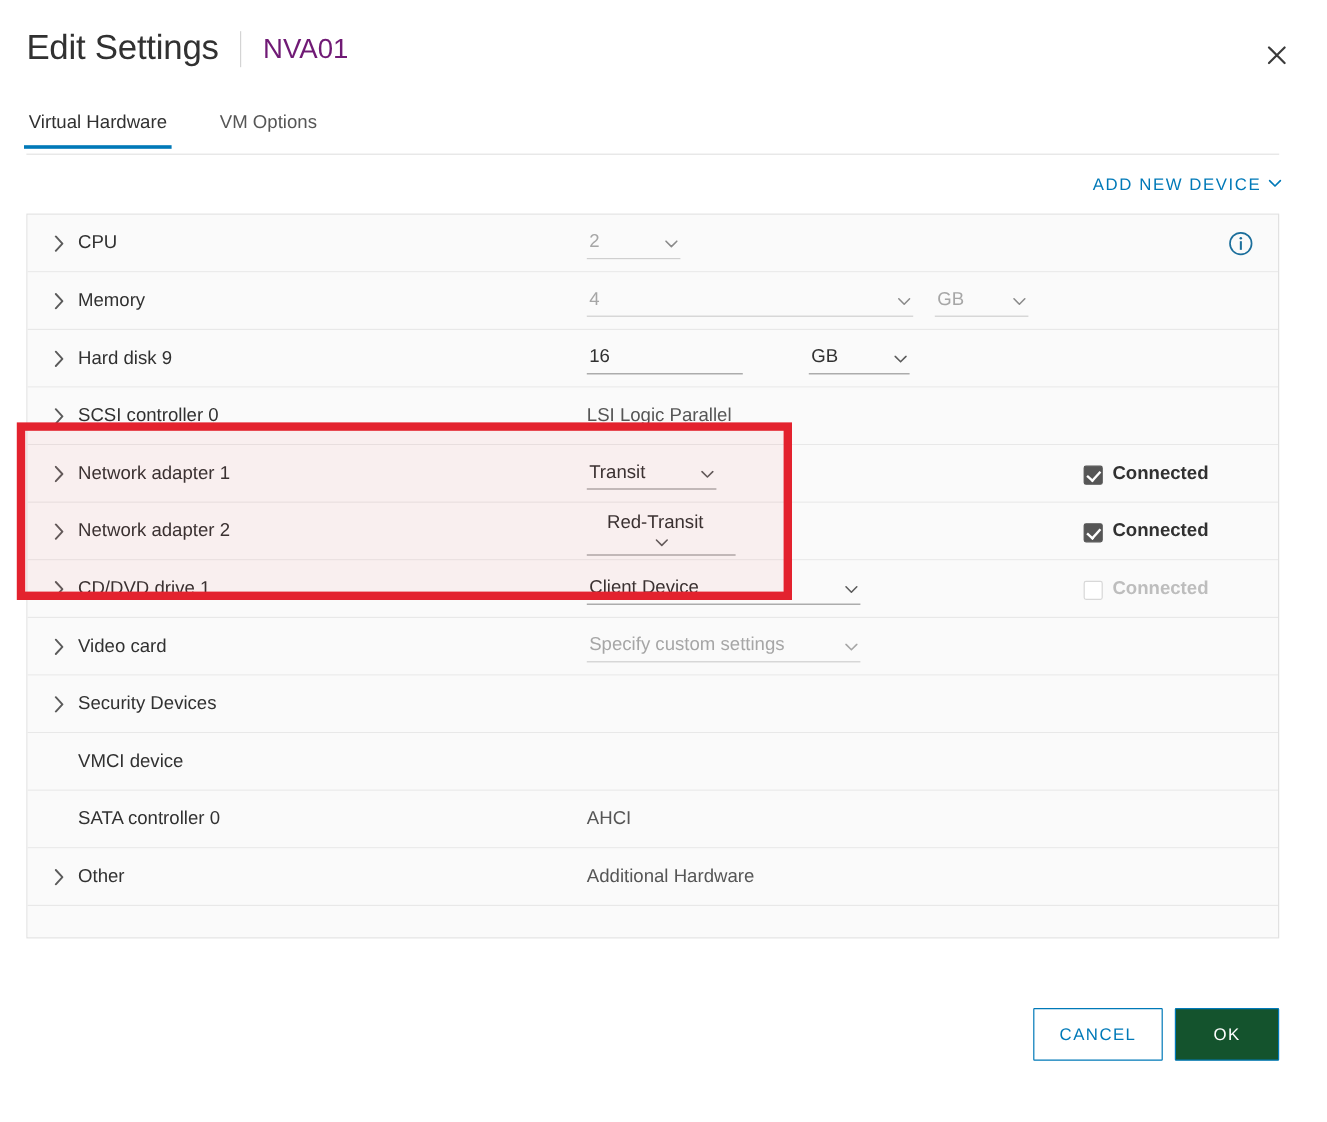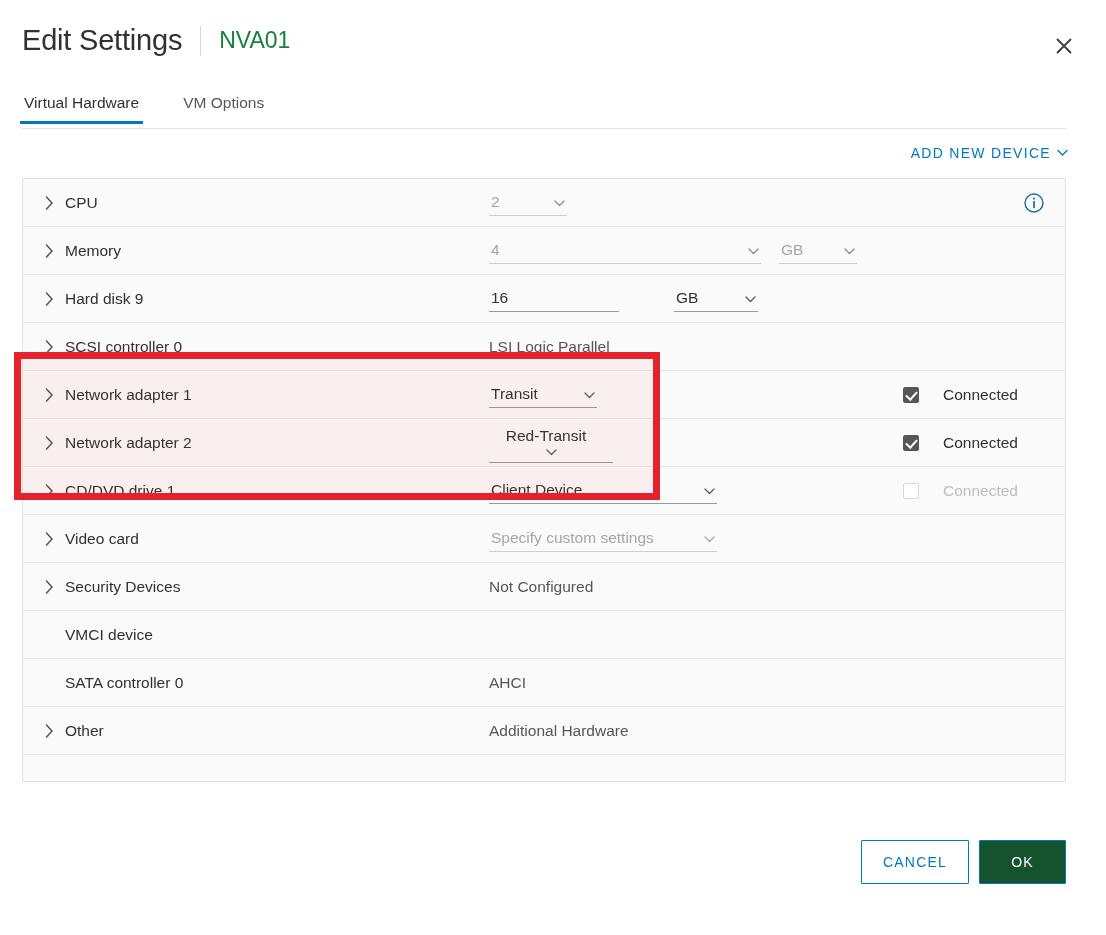--- a/index.html
+++ b/index.html
@@ -21,21 +21,21 @@
     position: absolute; left: 22px; top: 24px;
     display: flex; align-items: center;
   }
   .title-main {
     font-size: 29px; font-weight: 400; color: #313131; letter-spacing: -0.2px;
   }
   .title-sep {
     width: 1px; height: 30px; background: #d4d4d4; margin: 0 18px;
   }
   .title-sub {
-    font-size: 23px; font-weight: 400; color: #15803d;
+    font-size: 23px; font-weight: 400; color: #701a75;
   }
   .close-btn {
     position: absolute; right: 27px; top: 31px;
     width: 30px; height: 30px; cursor: pointer;
     display: flex; align-items: center; justify-content: center;
   }
   .close-btn svg { display:block; }
 
   
   .tabs {
@@ -116,22 +116,23 @@
   .w-cd    { width: 228px; }
   .w-vid   { width: 228px; }
 
   .info-icon {
     position: absolute; right: 20px; top: 50%; transform: translateY(-50%);
     width: 22px; height: 22px; cursor: pointer;
   }
 
   
   .conn {
-    position: absolute; left: 880px; display: flex; align-items: center; gap: 24px;
+    position: absolute; left: 880px; display: flex; align-items: flex-end; gap: 8px;
     cursor: pointer;
+    font-weight: bold;
   }
   .cbox {
     width: 16px; height: 16px; border-radius: 2px; flex: none;
     background: #565656; border: 1px solid #565656; position: relative;
   }
   .cbox::after {
     content: ""; position: absolute; left: 4px; top: 1px;
     width: 5px; height: 9px; border: solid #fff;
     border-width: 0 2px 2px 0; transform: rotate(42deg);
   }
@@ -395,23 +396,20 @@
 
     <div class="row">
       <div class="cell-label">
         <span class="chev">
           <svg width="9" height="14" viewBox="0 0 9 14">
               <path d="M1.5 1 L7 7 L1.5 13" stroke="#5b5b5b" stroke-width="1.6" fill="none" stroke-linecap="round" stroke-linejoin="round"></path>
             </svg>
         </span>
         <span class="label-text">Security Devices</span>
       </div>
-      <div class="cell-value">
-        <span class="plain">Not Configured</span>
-      </div>
     </div>
 
     <div class="row">
       <div class="cell-label">
         <span class="chev blank"></span>
         <span class="label-text">VMCI device</span>
       </div>
       <div class="cell-value">
         <span class="plain"></span>
       </div>

